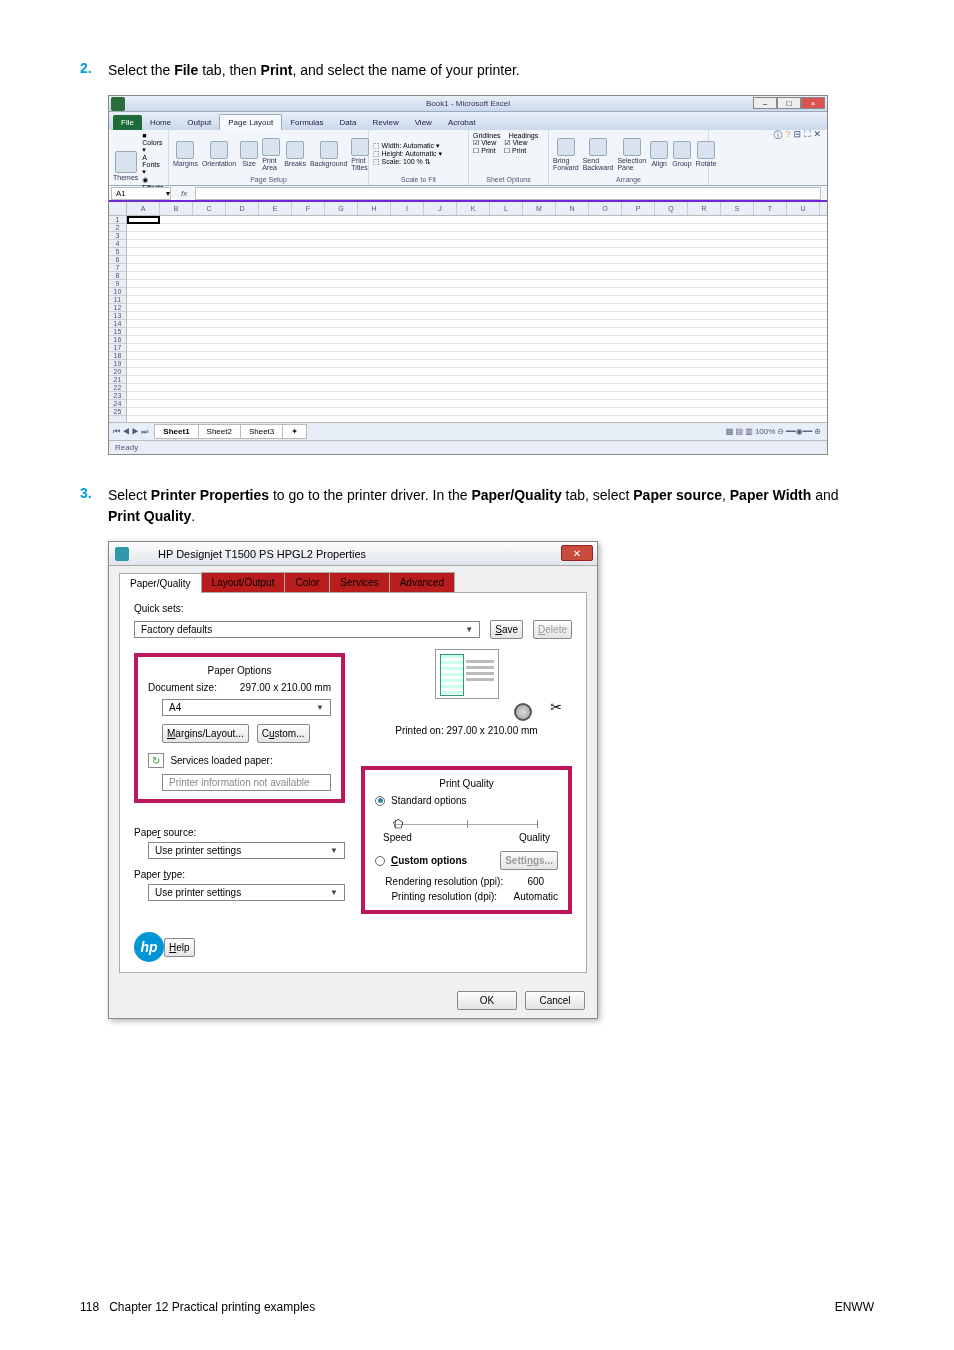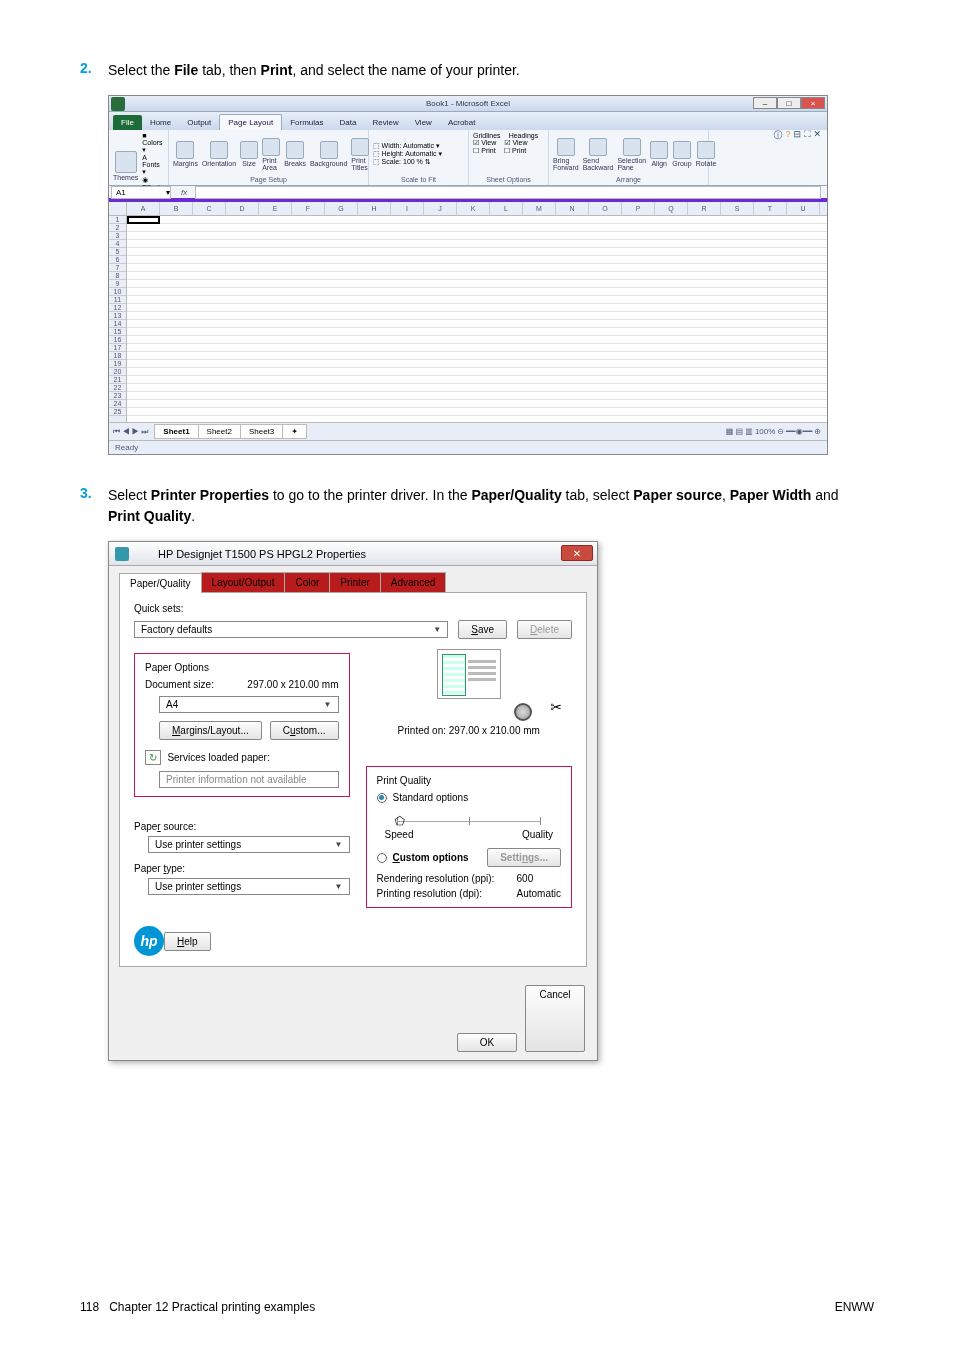--- a/index.html
+++ b/index.html
@@ -48,21 +48,21 @@
   .excel-helpicons span { }
   .ribbon { background: #f2f5fa; height: 56px; display: flex; border-bottom: 1px solid #9ab; }
   .ribbon-group { border-right: 1px solid #cbd9ed; display: flex; flex-direction: column; padding: 2px 4px; font-size: 7px; }
   .ribbon-group-label { text-align: center; color: #557; margin-top: auto; font-size: 7px; }
   .ribbon-items { display: flex; gap: 4px; flex: 1; align-items: center; }
   .ribbon-item { display: flex; flex-direction: column; align-items: center; color: #335; }
   .ribbon-icon { width: 18px; height: 18px; background: #d9e3f0; border: 1px solid #9ab; border-radius: 2px; margin-bottom: 1px; }
   .ribbon-icon.big { width: 22px; height: 22px; }
   .ribbon-text-stack { display: flex; flex-direction: column; font-size: 7px; gap: 0; }
   .ribbon-check { font-size: 7px; }
-  .formula-bar { display: flex; height: 16px; border-bottom: 4px solid #6d28d9; align-items: center; background: #f2f5fa; }
+  .formula-bar { display: flex; height: 16px; border-bottom: 2px solid #6d28d9; align-items: center; background: #f2f5fa; }
   .name-box { width: 60px; border: 1px solid #bbb; background: #fff; padding-left: 4px; font-size: 8px; margin: 1px 2px; height: 13px; display: flex; align-items: center; }
   .fx-label { margin: 0 8px; font-style: italic; font-size: 8px; color: #555; }
   .formula-input { flex: 1; border: 1px solid #bbb; background: #fff; height: 13px; margin-right: 6px; }
   .grid { display: flex; height: 220px; position: relative; background: #fff; }
   .row-headers { display: flex; flex-direction: column; width: 18px; background: #e8eef7; border-right: 1px solid #bbb; }
   .corner-cell { height: 14px; background: #e8eef7; border-bottom: 1px solid #bbb; }
   .row-h { height: 8px; border-bottom: 1px solid #ccc; text-align: center; font-size: 7px; color: #557; }
   .col-headers { display: flex; height: 14px; background: #e8eef7; border-bottom: 1px solid #bbb; }
   .col-h { width: 33px; border-right: 1px solid #ccc; text-align: center; font-size: 7px; color: #557; line-height: 14px; }
   .grid-body { position: relative; flex: 1; }
@@ -98,23 +98,23 @@
   .dlg-title { font-size: 11px; padding-left: 24px; }
   .dlg-close { position: absolute; right: 4px; top: 3px; width: 32px; height: 16px; background: #c84b3d; border: 1px solid #922; color: #fff; display: flex; align-items: center; justify-content: center; font-size: 10px; border-radius: 2px; }
   .dlg-tabs { display: flex; padding: 6px 10px 0 10px; background: #f0f0f0; font-size: 10px; }
   .dlg-tab { padding: 4px 10px; border: 1px solid #aaa; background: #b91c1c; margin-right: -1px; border-bottom: none; }
   .dlg-tab.active { background: #fff; position: relative; top: 1px; }
   .dlg-body { background: #fff; margin: 0 10px 10px 10px; border: 1px solid #aaa; padding: 10px 14px; }
   .dlg-row { display: flex; align-items: center; margin: 6px 0; }
   .dlg-label { font-size: 10px; }
   .dlg-combo { border: 1px solid #888; background: #fff; padding: 2px 6px; display: flex; align-items: center; justify-content: space-between; font-size: 10px; }
   .dlg-combo .caret { font-size: 8px; color: #444; }
-  .dlg-button { border: 1px solid #888; background: linear-gradient(#fdfdfd,#e4e4e4); padding: 3px 12px; font-size: 10px; border-radius: 2px; }
+  .dlg-button { border: 1px solid #888; background: linear-gradient(#fdfdfd,#e4e4e4); padding: 3px 4px; font-size: 10px; border-radius: 2px; }
   .dlg-button.disabled { color: #999; }
-  .fieldset { border: 1px solid #be185d; margin: 8px 0; padding: 8px 10px; }
+  .fieldset { border: 4px solid #be185d; margin: 8px 0; padding: 8px 10px; text-align: center; }
   .fieldset-title { font-size: 10px; margin-bottom: 6px; }
   .two-col { display: flex; gap: 16px; }
   .two-col > div { flex: 1; }
   .preview-box { height: 80px; display: flex; align-items: flex-start; justify-content: center; position: relative; }
   .preview-page { width: 64px; height: 50px; background: #fff; border: 1px solid #999; position: relative; margin-top: 4px; }
   .preview-page::before { content: ""; position: absolute; left: 4px; top: 4px; width: 22px; height: 40px; border: 1px solid #339966; background: repeating-linear-gradient(#cfe, #cfe 3px, #fff 3px, #fff 6px); }
   .preview-page .bars { position: absolute; left: 30px; top: 10px; right: 4px; }
   .preview-page .bars div { height: 3px; background: #bbb; margin-bottom: 3px; }
   .scissors { position: absolute; right: 10px; bottom: 10px; font-size: 14px; }
   .roll { position: absolute; right: 40px; bottom: 4px; width: 18px; height: 18px; border: 2px solid #555; border-radius: 50%; background: radial-gradient(#ddd,#999); }
@@ -402,21 +402,21 @@
   <div class="printer-shot">
     <div class="dlg-titlebar">
       <div class="dlg-icon"></div>
       <div class="dlg-title">HP Designjet T1500 PS HPGL2 Properties</div>
       <div class="dlg-close">✕</div>
     </div>
     <div class="dlg-tabs">
       <div class="dlg-tab active">Paper/Quality</div>
       <div class="dlg-tab">Layout/Output</div>
       <div class="dlg-tab">Color</div>
-      <div class="dlg-tab">Printer</div>
+      <div class="dlg-tab">Services</div>
       <div class="dlg-tab">Advanced</div>
     </div>
     <div class="dlg-body">
       <div class="dlg-label">Quick sets:</div>
       <div class="dlg-row" style="gap:10px;">
         <div class="dlg-combo" style="flex:1;">
             <span>Factory defaults</span>
             <span class="caret">▼</span>
           </div>
         <div class="dlg-button"><u>S</u><span>ave</span></div>
@@ -508,21 +508,21 @@
           </div>
         </div>
       </div>
 
       <div class="dlg-bottom">
         <div class="hp-logo">hp</div>
         <div class="dlg-button"><u>H</u>elp</div>
       </div>
     </div>
     <div class="dlg-actions">
-      <div class="dlg-button" style="min-width:60px; text-align:center;margin-top:48px;">OK</div>
+      <div class="dlg-button" style="min-width:60px; text-align:center;">OK</div>
       <div class="dlg-button" style="min-width:60px; text-align:center;">Cancel</div>
     </div>
   </div>
 
 </div>
 
 <div class="page-footer">
   <div>
     <span>118</span>&nbsp;&nbsp;&nbsp;<span>Chapter 12   Practical printing examples</span>
   </div>

